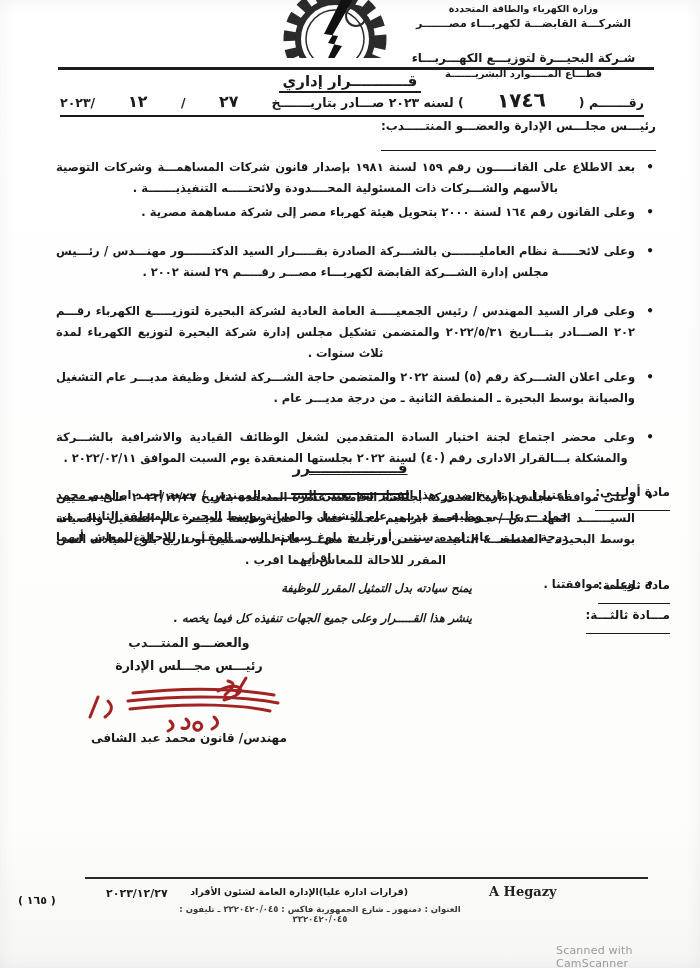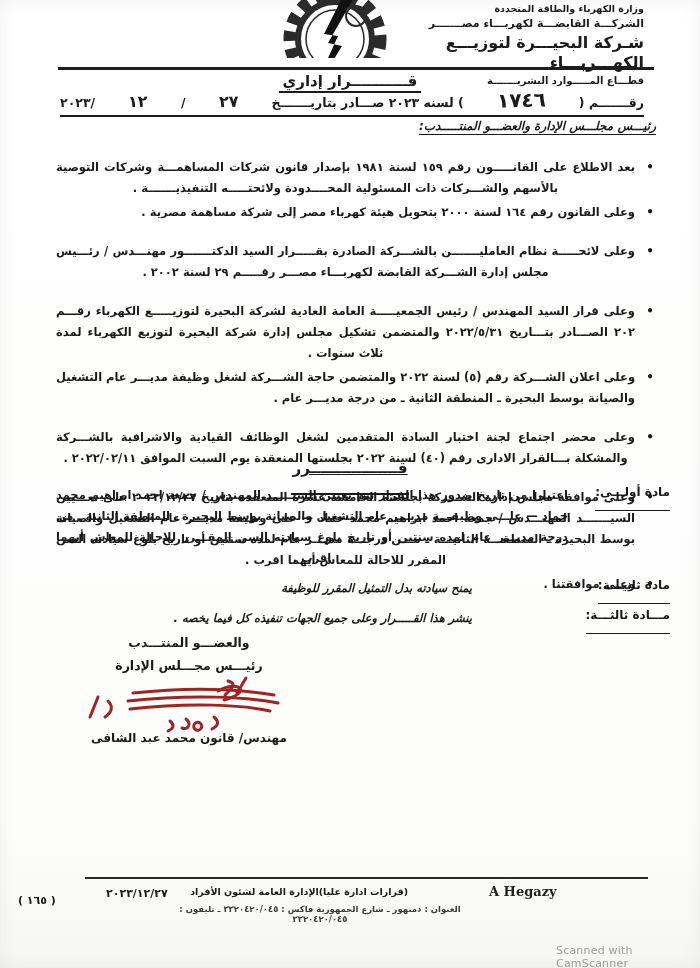--- a/index.html
+++ b/index.html
@@ -5,40 +5,40 @@
   html,body{margin:0;padding:0;}
   body{background:#e8e8e8;font-family:"DejaVu Sans",sans-serif;}
   .page{
     position:relative;width:700px;height:968px;margin:0 auto;
     background:linear-gradient(180deg,#ffffff 0%,#fdfdfc 85%,#f6f6f4 100%);
     color:#1a1a1a;overflow:hidden;
     box-shadow:inset 0 0 18px rgba(0,0,0,0.06);
   }
   .ar{direction:rtl;font-weight:bold;}
   
-  .header-text{position:absolute;top:3px;right:56px;width:265px;line-height:1.25;}
+  .header-text{position:absolute;top:3px;right:44px;width:265px;text-align:center;line-height:1.25;}
   .h-ministry{font-size:9.5px;}
   .h-holding{font-size:11px;margin-top:2px;}
-  .h-company{font-size:16px;margin-top:2px;letter-spacing:.5px;}
+  .h-company{font-size:12px;margin-top:20px;letter-spacing:.5px;}
   .h-sector{font-size:10px;margin-top:2px;}
   .logo-wrap{position:absolute;left:272px;top:0;width:126px;height:58px;overflow:hidden;}
   .logo-wrap svg{position:absolute;top:-16px;left:0;}
   
   .top-rule{position:absolute;top:67px;left:58px;right:46px;height:2.5px;background:#1d1d1d;}
   .doc-title{position:absolute;top:72px;left:0;width:100%;text-align:center;font-size:15px;}
   .doc-title span{border-bottom:2px solid #1a1a1a;padding:0 4px 1px;margin-top:22px;}
   .decree-line{
     position:absolute;top:90px;left:60px;right:56px;font-size:12.5px;
     display:flex;direction:rtl;align-items:baseline;justify-content:space-between;
     border-bottom:2px solid #1a1a1a;padding-bottom:5px;font-weight:bold;
   }
   .handwritten{font-size:20px;letter-spacing:7px;transform:rotate(-1.5deg);line-height:1;}
   .hw-date{font-size:16px;letter-spacing:2px;transform:rotate(-2deg);line-height:1;}
   .intro-line{position:absolute;top:119px;right:44px;font-size:12px;}
-  .intro-line span{border-bottom:1.5px solid #1a1a1a;padding-bottom:1px;font-style:italic;}
+  .intro-line span{border-bottom:1.5px solid #1a1a1a;padding-bottom:17px;}
   
   .preamble{position:absolute;top:139px;right:42px;left:56px;margin:0;padding:0;list-style:none;direction:rtl;}
   .preamble li{
     position:relative;padding-right:23px;margin-bottom:3px;
     font-size:11.5px;line-height:21px;text-align:justify;font-weight:bold;
   }
   .preamble li::before{content:"•";position:absolute;right:4px;top:0;font-size:12px;}
   .preamble li.last-center{text-align-last:center;margin-top:18px;}
   
   .decided-heading{position:absolute;top:459px;left:0;width:100%;text-align:center;font-size:15px;}

